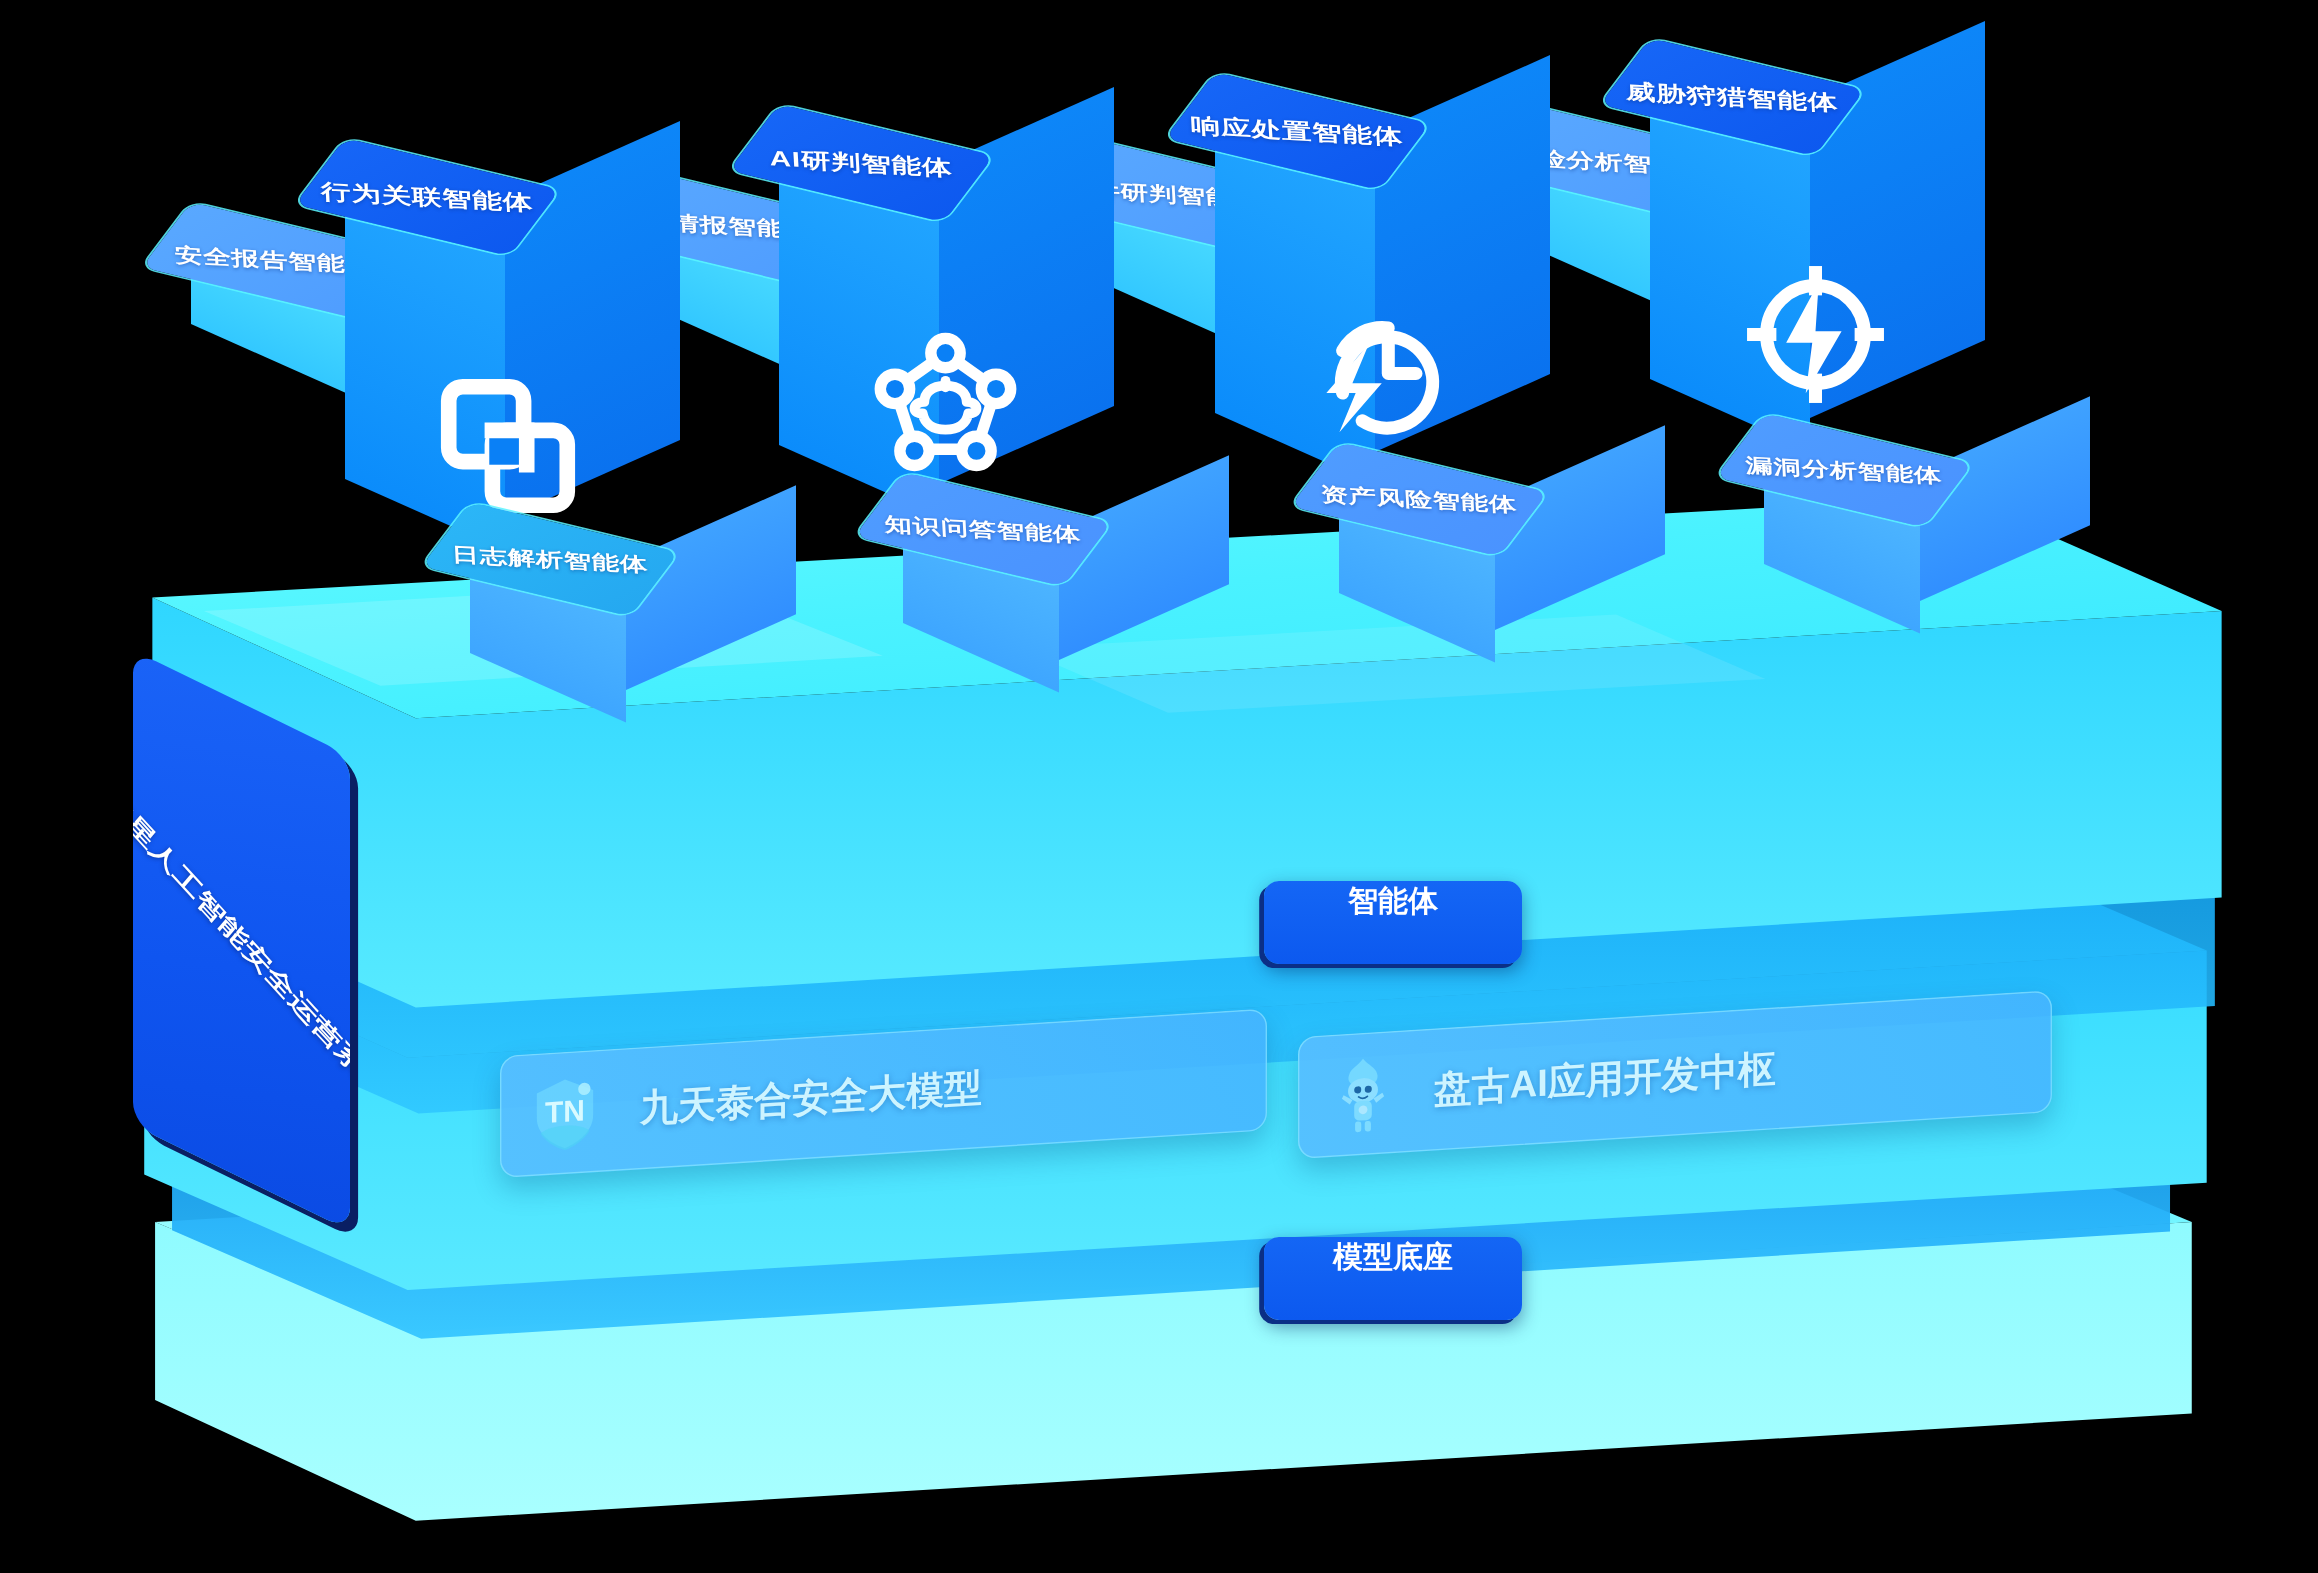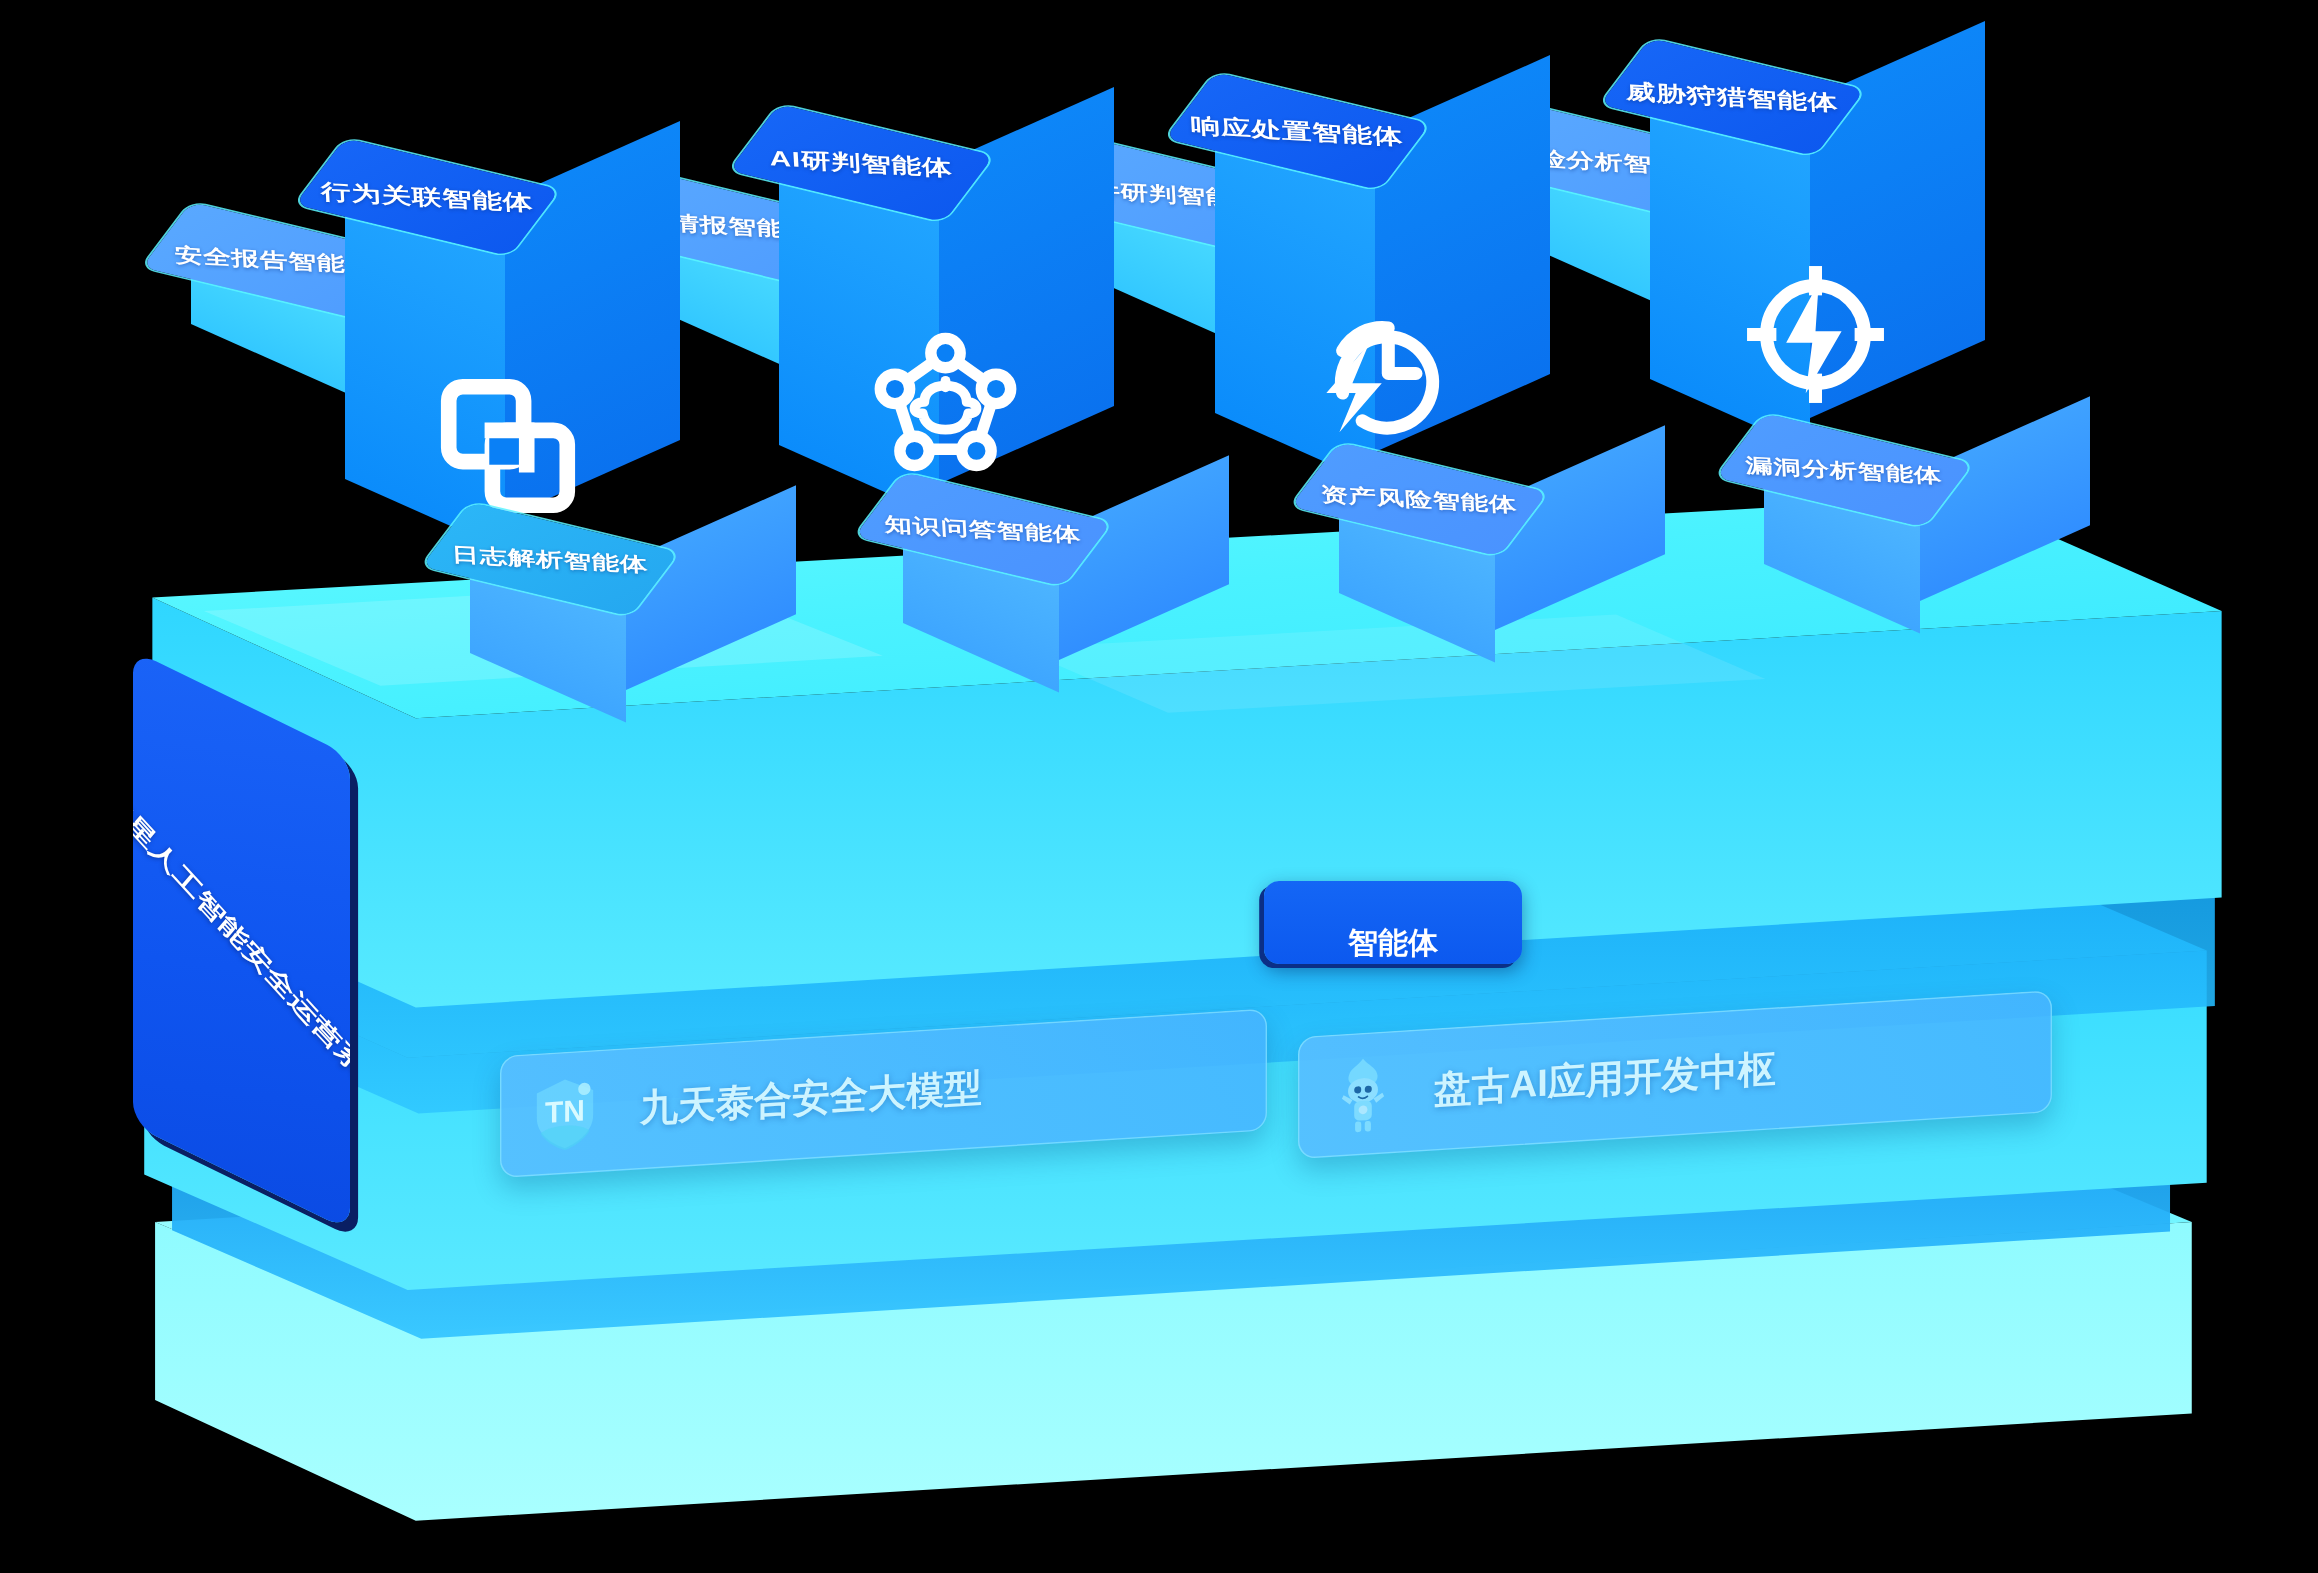--- a/index.html
+++ b/index.html
@@ -27,21 +27,21 @@
     letter-spacing:0.7px;
   }
   .cube .c-left, .cube .c-right { position:absolute; top:0; left:0; transform-origin:0 0; }
   .cube .icon-wrap {
     position:absolute; display:flex; align-items:center; justify-content:center;
     pointer-events:none;
   }
 
   
   .badge {
-    position:absolute; display:flex; align-items:flex-end; justify-content:center;
+    position:absolute; display:flex; align-items:flex-start; justify-content:center;
     background:linear-gradient(180deg,#1466f5 0%,#0c59ef 100%);
     border-radius:15px; color:#fff; font-weight:700;
     box-shadow: -4.8px 4.1px 0 #0b2f86, 0 6.8px 17.7px rgba(0,30,90,.45);
   }
 
   
   .side-plate {
     position:absolute; border-radius:23px;
     background:linear-gradient(160deg,#1a63f7 0%,#0f55f0 55%,#0b4be4 100%);
     box-shadow: 8.1px 5.4px 0 #0a1f63;
@@ -312,20 +312,23 @@
     <div class="c-top" style="width:209px;height:87px;background:linear-gradient(120deg,#4f9cff,#4a93ff);
                 transform: matrix(1,0.24,-0.56,0.74,0,-22);">
       <span class="lbl" style="font-size:24px; transform: matrix(1,-0.24,0.56,0.92,0,0);">漏洞分析智能体</span>
     </div>
   </div>
 
   <div class="badge" style="left:1264px; top:881px; width:258px; height:83px; font-size:30px; z-index:60;">
     <span>智能体</span>
   </div>
 
+  <div class="badge" style="left:1264px; top:1237px; width:258px; height:83px; font-size:30px; z-index:60;">
+    <span>模型底座</span>
+  </div>
 
   <div class="mcard" style="left:500px; top:1056px; width:767px; height:122px;
               transform: matrix(1,-0.062,0,1,0,0);">
     <div class="mlogo" style="width:129px;height:122px;">
       <svg viewBox="0 0 100 100" width="88" height="88">
         <path d="M50 12 L82 26 V54 C82 72 66 84 50 90 C34 84 18 72 18 54 V26 Z" fill="#7fe6ff" opacity=".45"></path>
         <path d="M22 72 C32 62 68 62 78 72 C70 84 58 90 50 92 C42 90 30 84 22 72 Z" fill="#4fd4f5" opacity=".6"></path>
         <text x="50" y="60" font-family="Liberation Sans, sans-serif" font-size="34" font-weight="700" fill="#d9faff" text-anchor="middle">TN</text>
         <circle cx="72" cy="24" r="7" fill="#aef0ff" opacity=".85"></circle>
       </svg>

